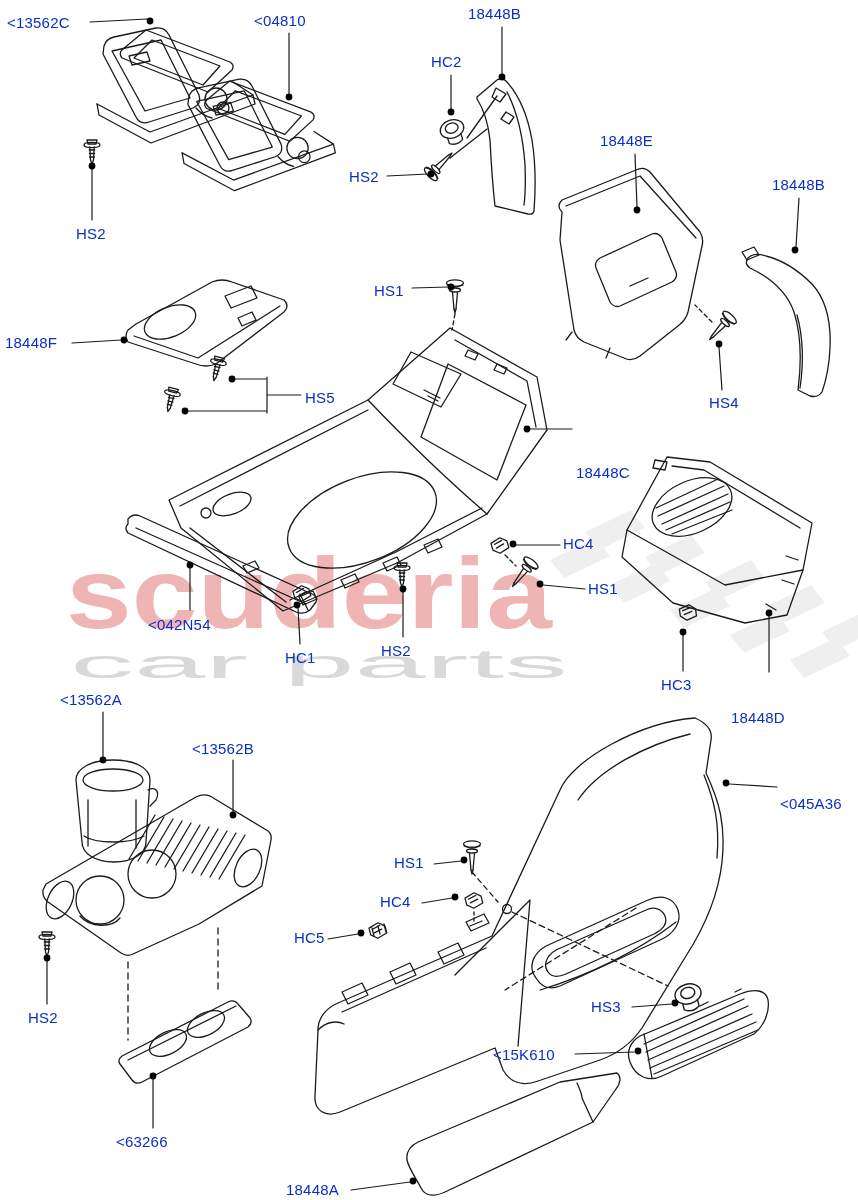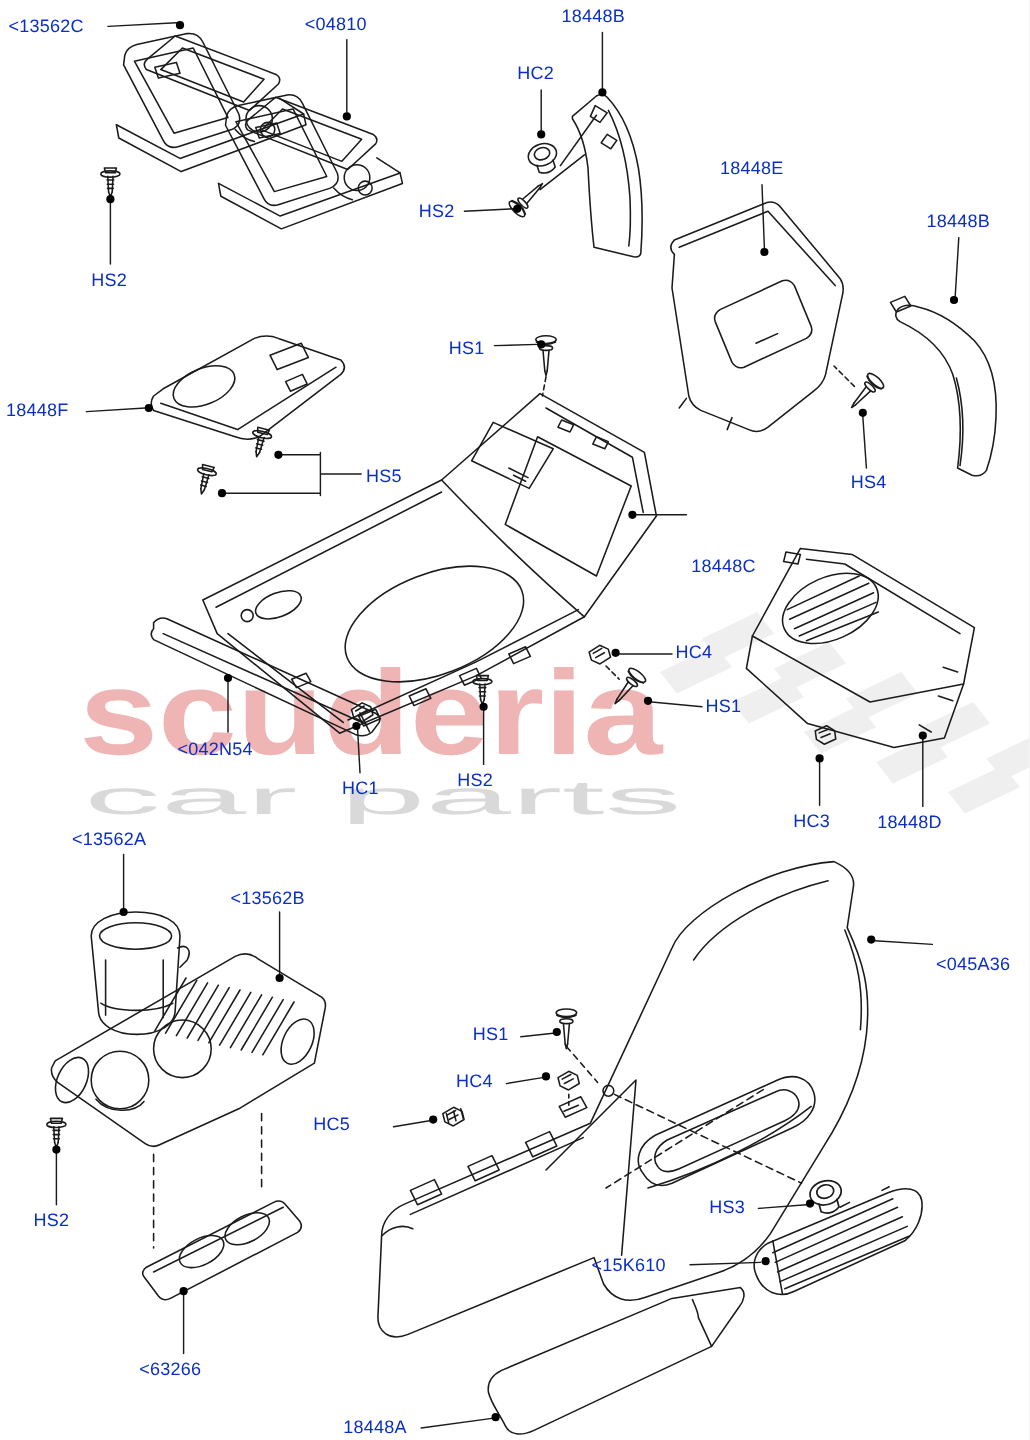--- a/index.html
+++ b/index.html
@@ -355,27 +355,27 @@
       <div class="plabel" style="left: 5px; top: 332px; text-align: right;">18448F</div>
       <div class="plabel" style="left: 305px; top: 387px;">HS5</div>
       <div class="plabel" style="left: 374px; top: 280px;">HS1</div>
       <div class="plabel" style="left: 576px; top: 418px; margin-top: 44px;">18448C</div>
       <div class="plabel" style="left: 563px; top: 533px;">HC4</div>
       <div class="plabel" style="left: 588px; top: 578px;">HS1</div>
       <div class="plabel" style="left: 148px; top: 614px; text-align: center;">&lt;042N54</div>
       <div class="plabel" style="left: 285px; top: 647px;">HC1</div>
       <div class="plabel" style="left: 381px; top: 640px;">HS2</div>
       <div class="plabel" style="left: 661px; top: 674px;">HC3</div>
-      <div class="plabel" style="left: 731px; top: 675px;">18448D</div>
+      <div class="plabel" style="left: 731px; top: 707px;">18448D</div>
       <div class="plabel" style="left: 60px; top: 689px;">&lt;13562A</div>
       <div class="plabel" style="left: 192px; top: 738px;">&lt;13562B</div>
       <div class="plabel" style="left: 780px; top: 793px;">&lt;045A36</div>
       <div class="plabel" style="left: 394px; top: 852px;">HS1</div>
       <div class="plabel" style="left: 380px; top: 891px;">HC4</div>
-      <div class="plabel" style="left: 261px; top: 927px;">HC5</div>
+      <div class="plabel" style="left: 294px; top: 927px;">HC5</div>
       <div class="plabel" style="left: 28px; top: 1007px;">HS2</div>
       <div class="plabel" style="left: 591px; top: 996px;">HS3</div>
       <div class="plabel" style="left: 493px; top: 1044px;">&lt;15K610</div>
       <div class="plabel" style="left: 116px; top: 1131px; text-align: center;">&lt;63266</div>
       <div class="plabel" style="left: 286px; top: 1179px; text-align: right;">18448A</div>
     </div>
 
 </div>
 
 </body></html>

